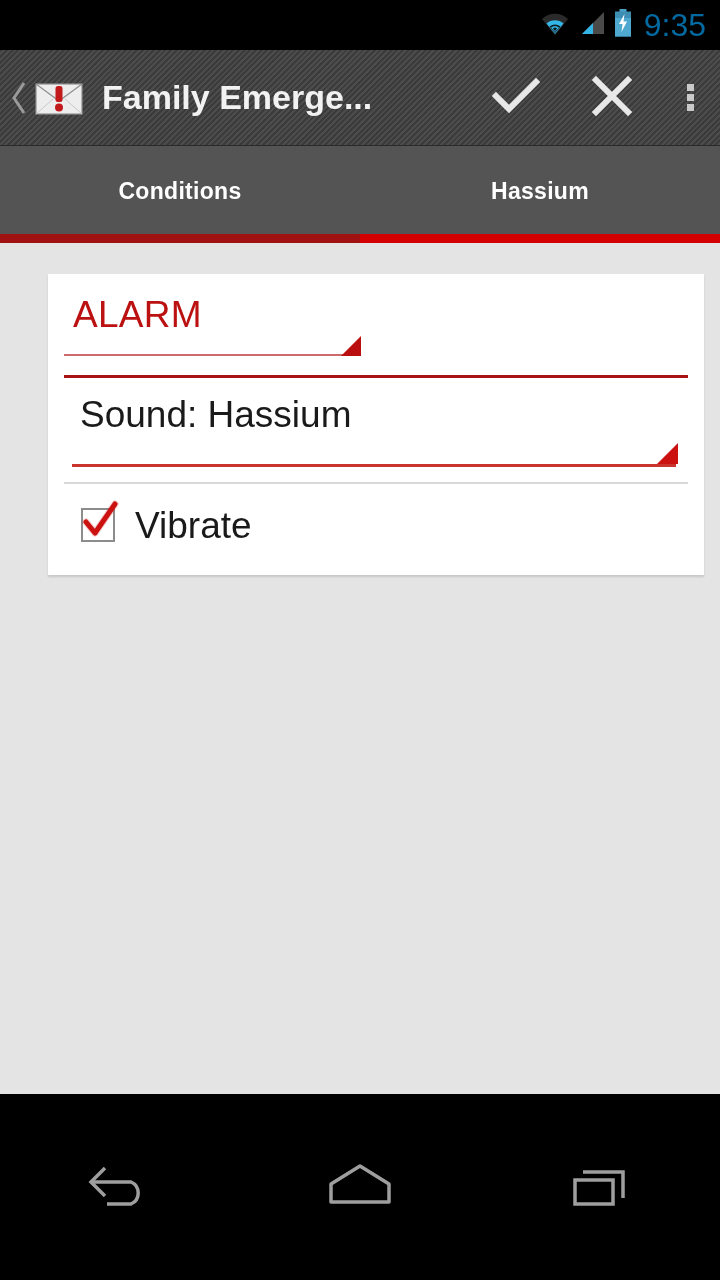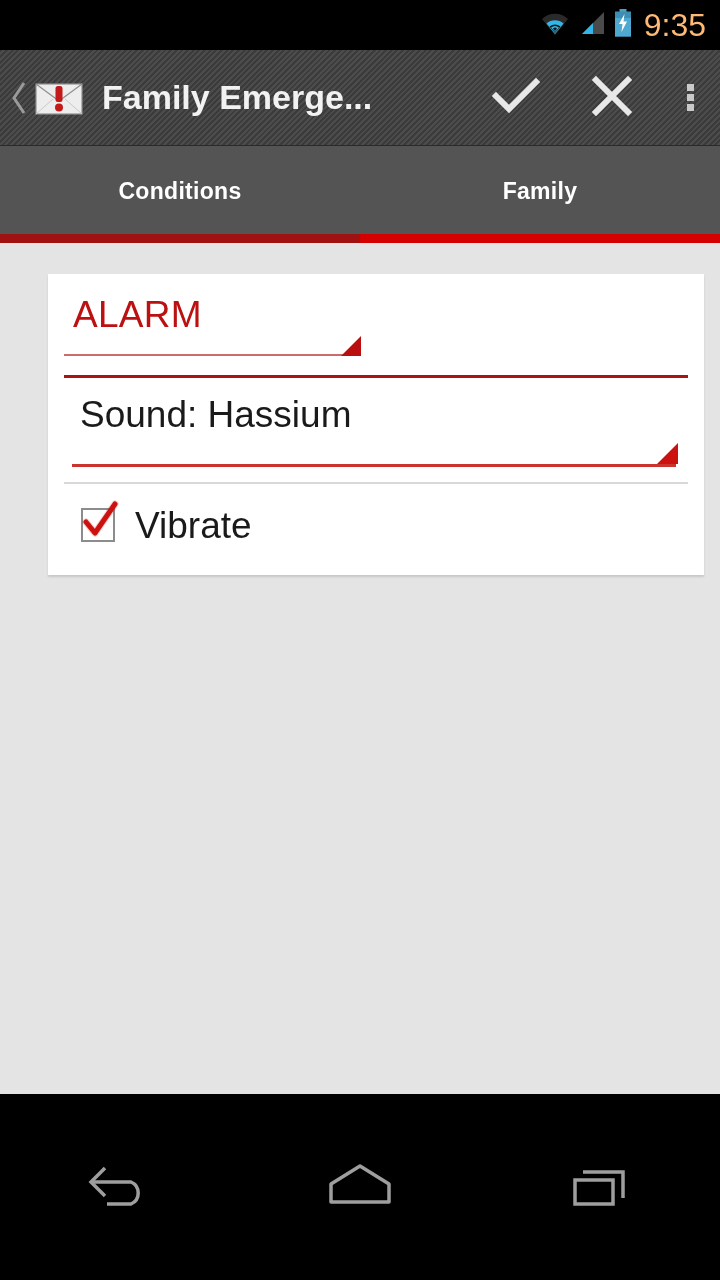--- a/index.html
+++ b/index.html
@@ -12,21 +12,21 @@
   #screen { position:relative; width:720px; height:1280px; background:#e4e4e4; }
 
   
   .status-bar {
     position:absolute; top:0; left:0; width:720px; height:50px;
     background:#000; display:flex; align-items:center; justify-content:flex-end;
     padding-right:14px; gap:9px;
   }
   .status-icon { display:block; }
   .status-clock {
-    color:#fdba74; font-size:32px; font-weight:400; letter-spacing:0px;
+    color:#0369a1; font-size:32px; font-weight:400; letter-spacing:0px;
     line-height:32px; margin-left:3px; font-family:"Liberation Sans", sans-serif;
   }
 
   
   .action-bar {
     position:absolute; top:50px; left:0; width:720px; height:96px;
     background:
       repeating-linear-gradient(135deg,
         #3b3b3b 0px, #3b3b3b 2px,
         #4c4c4c 2px, #4c4c4c 4px);
@@ -228,21 +228,21 @@
       </div>
     </div>
   </div>
 
   <div class="tab-bar">
     <div class="tab inactive">
       <span class="tab-label">Conditions</span>
       <span class="tab-underline"></span>
     </div>
     <div class="tab active">
-      <span class="tab-label">Family</span>
+      <span class="tab-label">Hassium</span>
       <span class="tab-underline"></span>
     </div>
   </div>
 
   <div class="content">
     <div class="card">
 
       <div class="row-spinner-alarm">
         <span class="alarm-text">ALARM</span>
         <span class="alarm-underline"></span>

